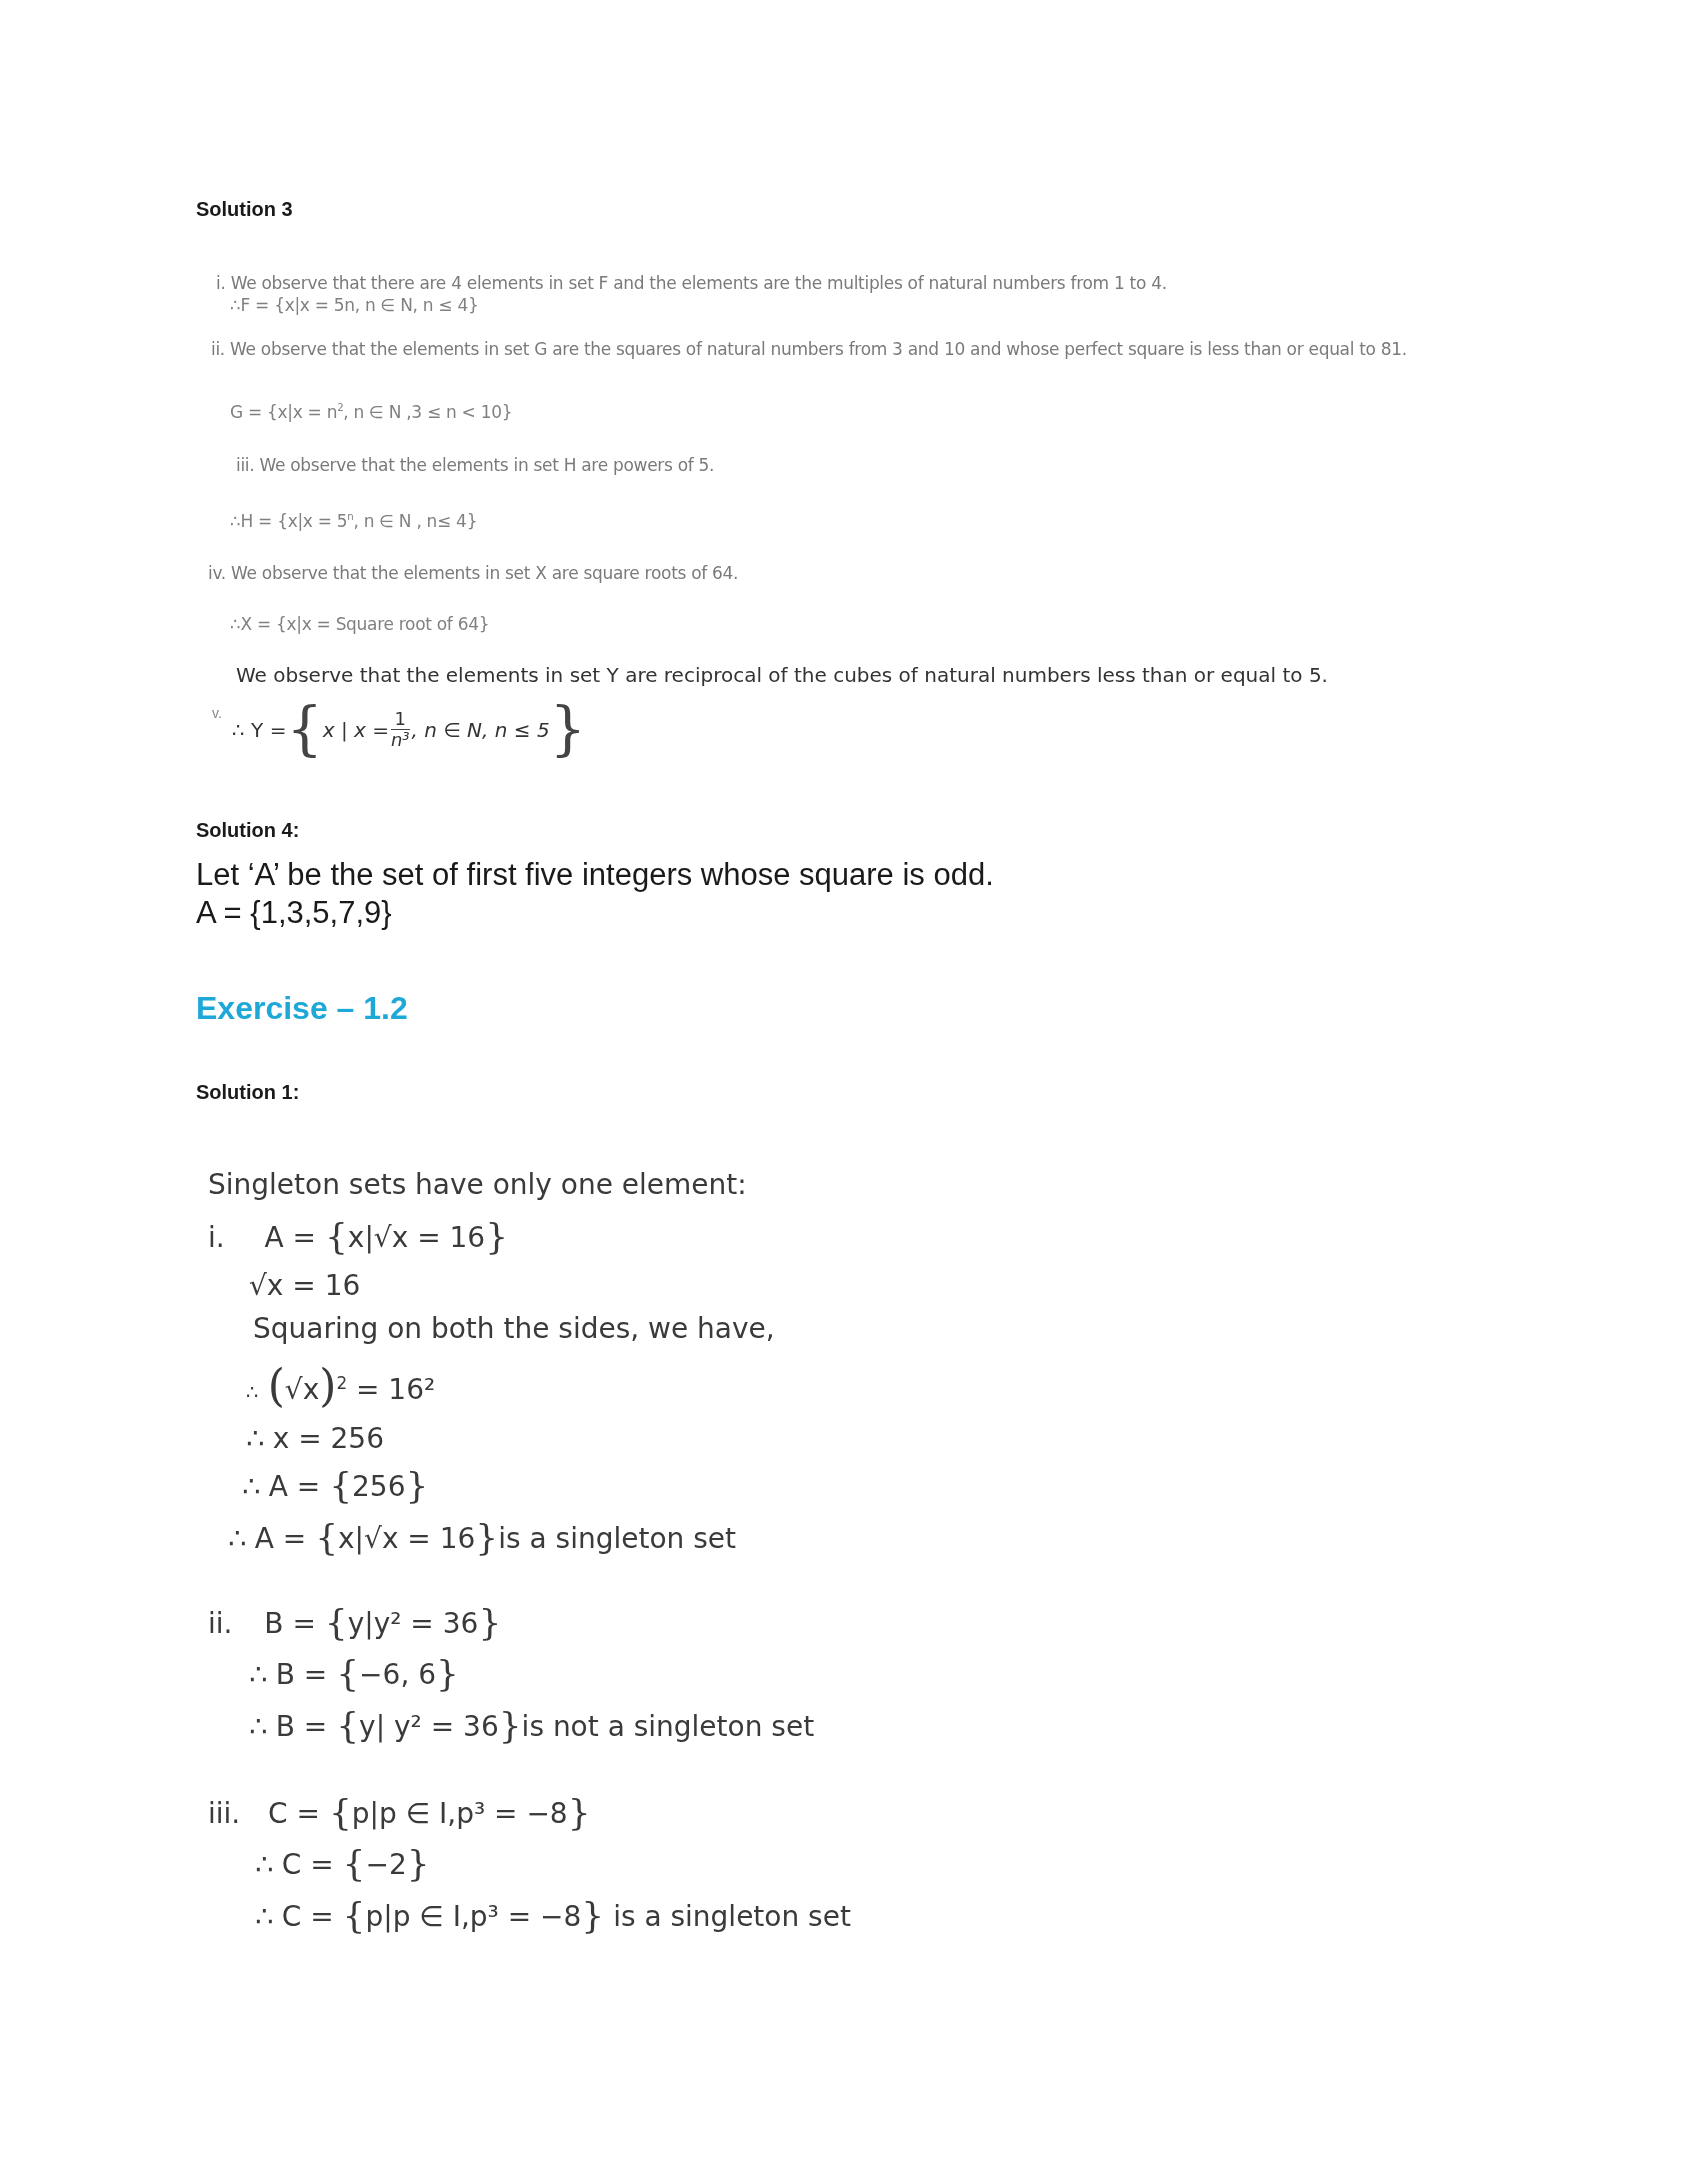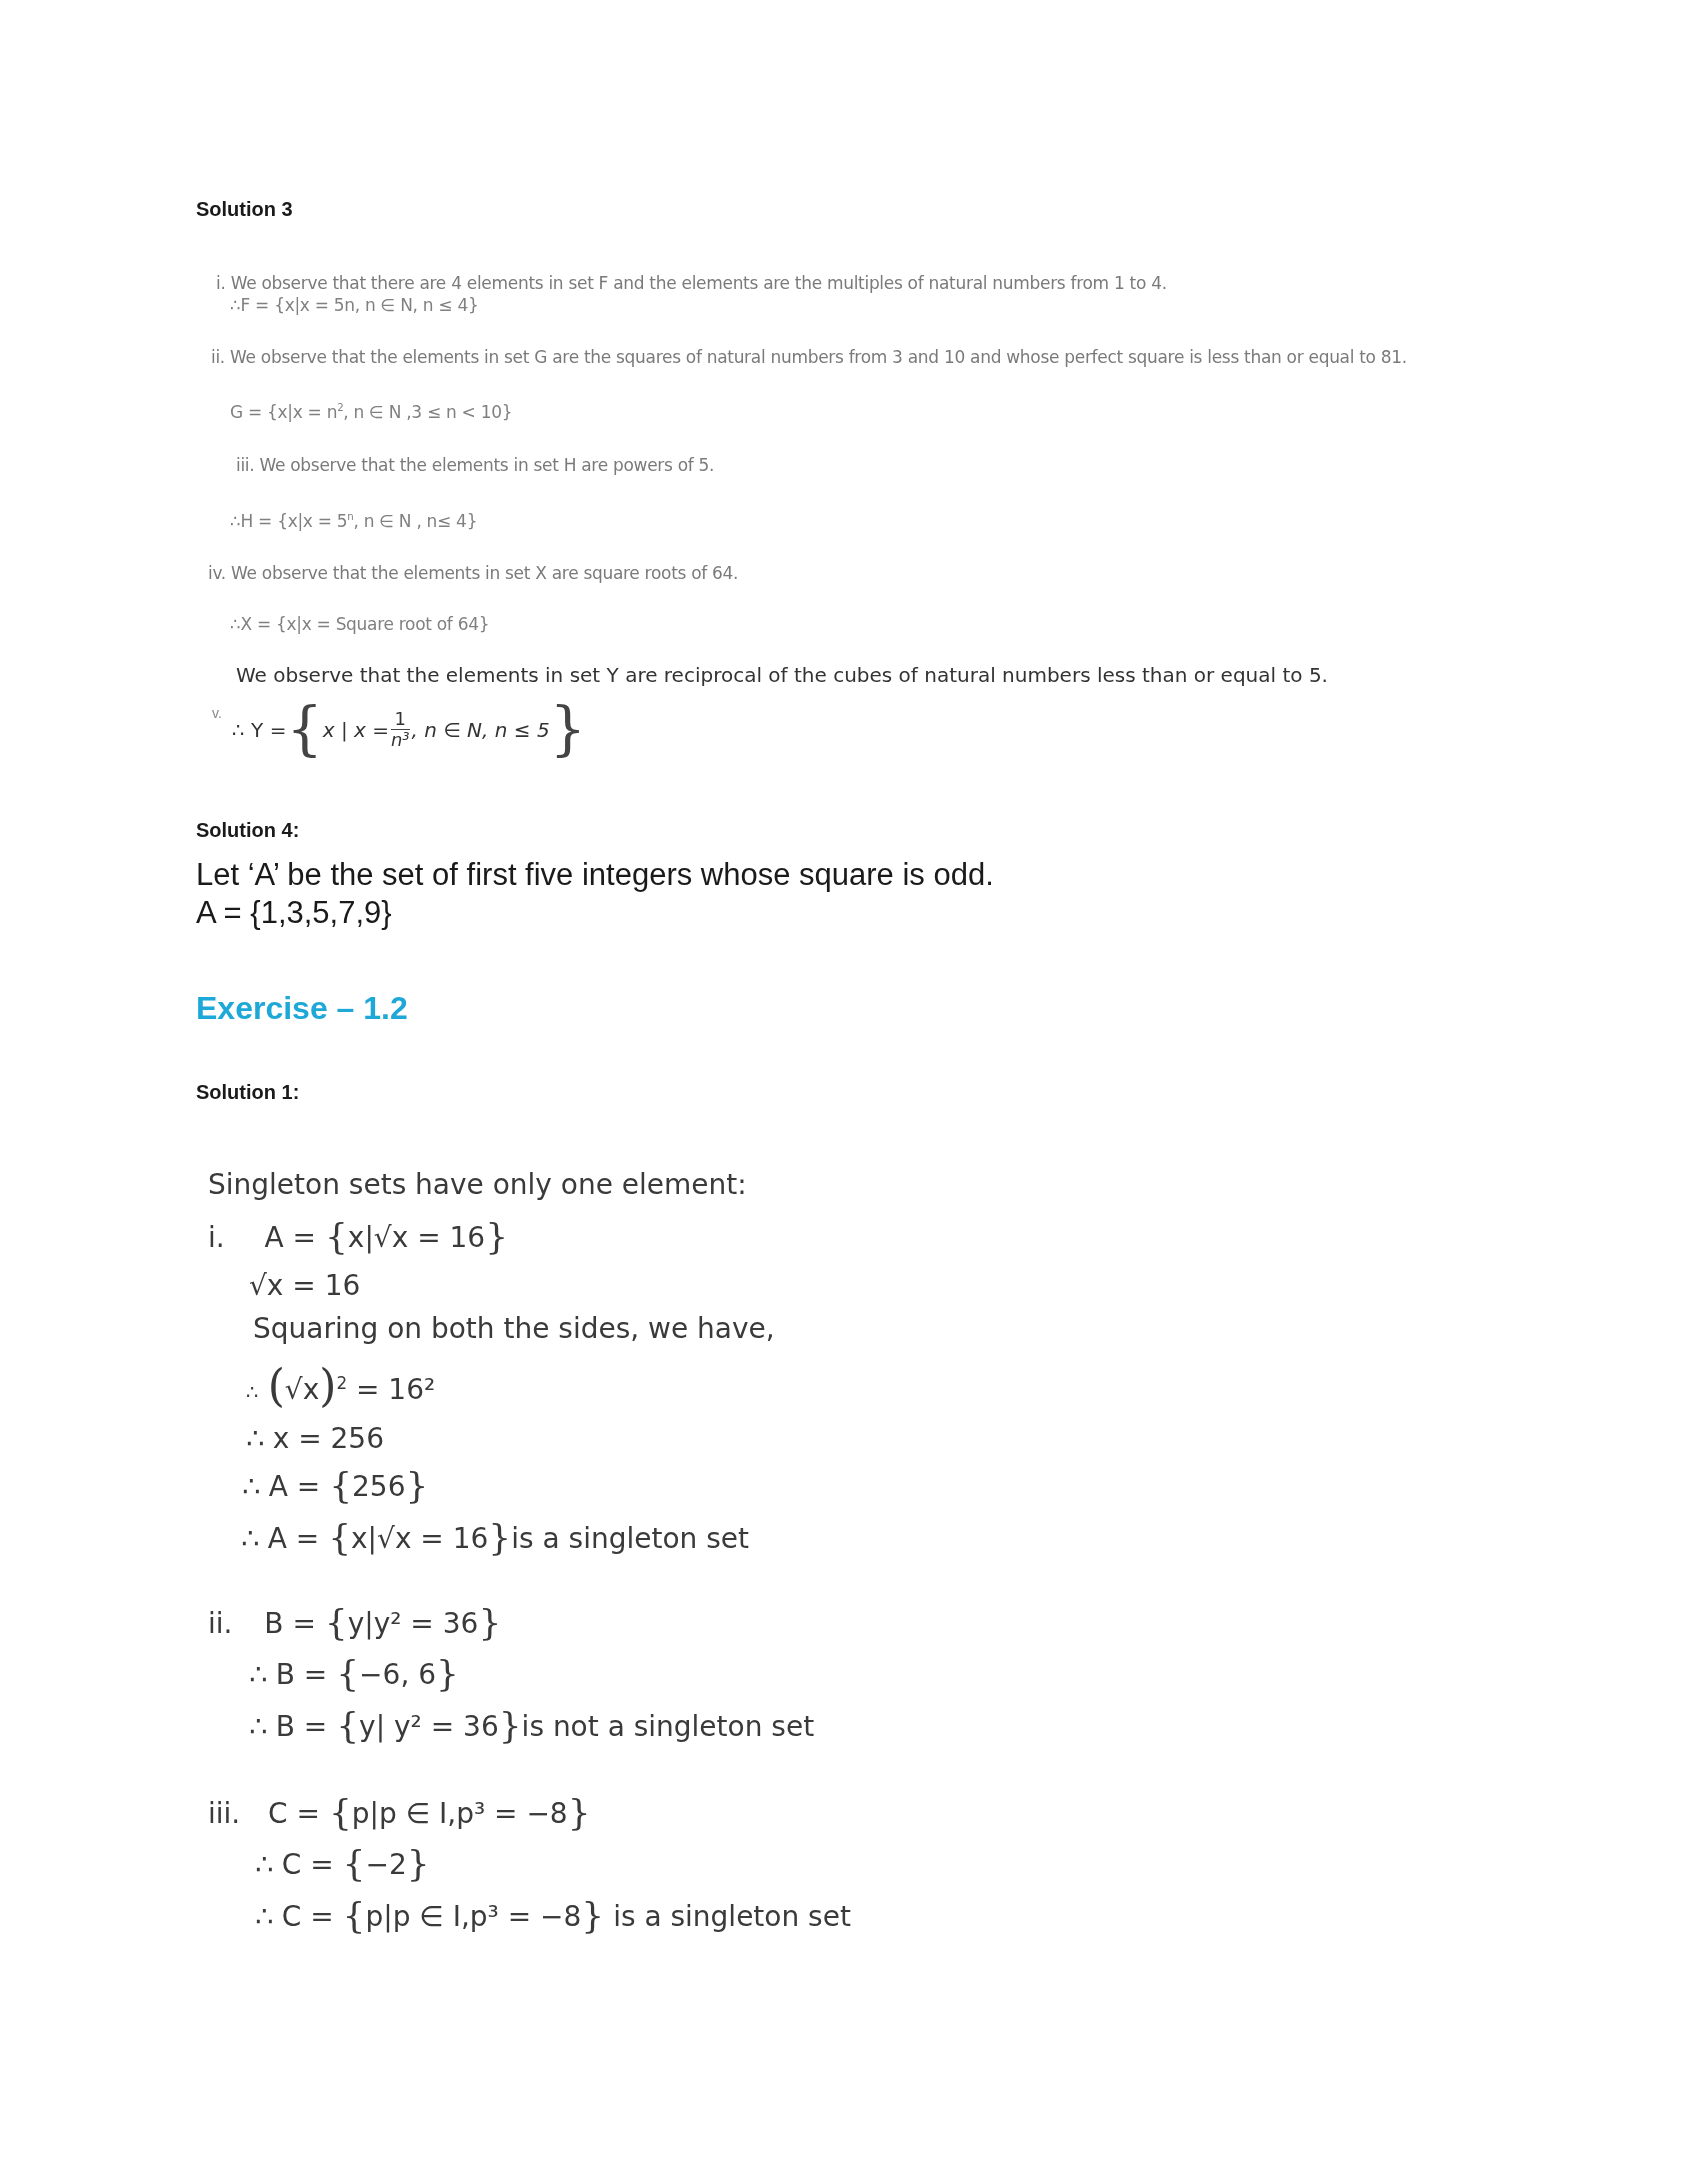--- a/index.html
+++ b/index.html
@@ -24,21 +24,21 @@
 <body>
 
 <div class="abs h-sol" style="left:196px; top:198px;">Solution 3</div>
 
 <div class="abs gray-sm" style="left:216px; top:246px;margin-top:27px;">
   <span>i.</span>
   <span>We observe that there are 4 elements in set F and the elements are the multiples of natural numbers from 1 to 4.</span>
 </div>
 <div class="abs gray-eq" style="left:230px; top:295px;">∴F = {x|x = 5n, n ∈ N, n ≤ 4}</div>
 
-<div class="abs gray-sm" style="left:211px; top:347px;">
+<div class="abs gray-sm" style="left:211px; top:339px;">
   <span>ii.</span>
   <span>We observe that the elements in set G are the squares of natural numbers from 3 and 10 and whose perfect square is less than or equal to 81.</span>
 </div>
 <div class="abs gray-eq" style="left:230px; top:402px;">
   <span>G = {x|x = n</span><span class="sup">2</span><span>, n ∈ N ,3 ≤ n &lt; 10}</span>
 </div>
 
 <div class="abs gray-sm" style="left:208px; top:455px;margin-left:28px;">
   <span>iii.</span>
   <span>We observe that the elements in set H are powers of 5.</span>
@@ -88,21 +88,21 @@
 <div class="abs math-lg" style="left:246px; top:1360px;">
   <span style="font-size:20px;">∴</span>
   <span class="brace" style="font-size:44px;">(</span><span>√x</span><span class="brace" style="font-size:44px;">)</span><span class="sup">2</span>
   <span>= 16²</span>
 </div>
 <div class="abs math-lg" style="left:246px; top:1422px;">∴  x = 256</div>
 <div class="abs math-lg" style="left:242px; top:1465px;">
   <span>∴ A =</span>
   <span class="brace">{</span><span>256</span><span class="brace">}</span>
 </div>
-<div class="abs math-lg" style="left:241px; top:1517px;">
+<div class="abs math-lg" style="left:228px; top:1517px;">
   <span>∴ A =</span>
   <span class="brace">{</span><span>x|√x = 16</span><span class="brace">}</span><span>is a singleton set</span>
 </div>
 
 <div class="abs math-lg" style="left:208px; top:1602px;">
   <span>ii.</span>
   <span style="display:inline-block; width:14px;"></span>
   <span>B =</span>
   <span class="brace">{</span><span>y|y² = 36</span><span class="brace">}</span>
 </div>

